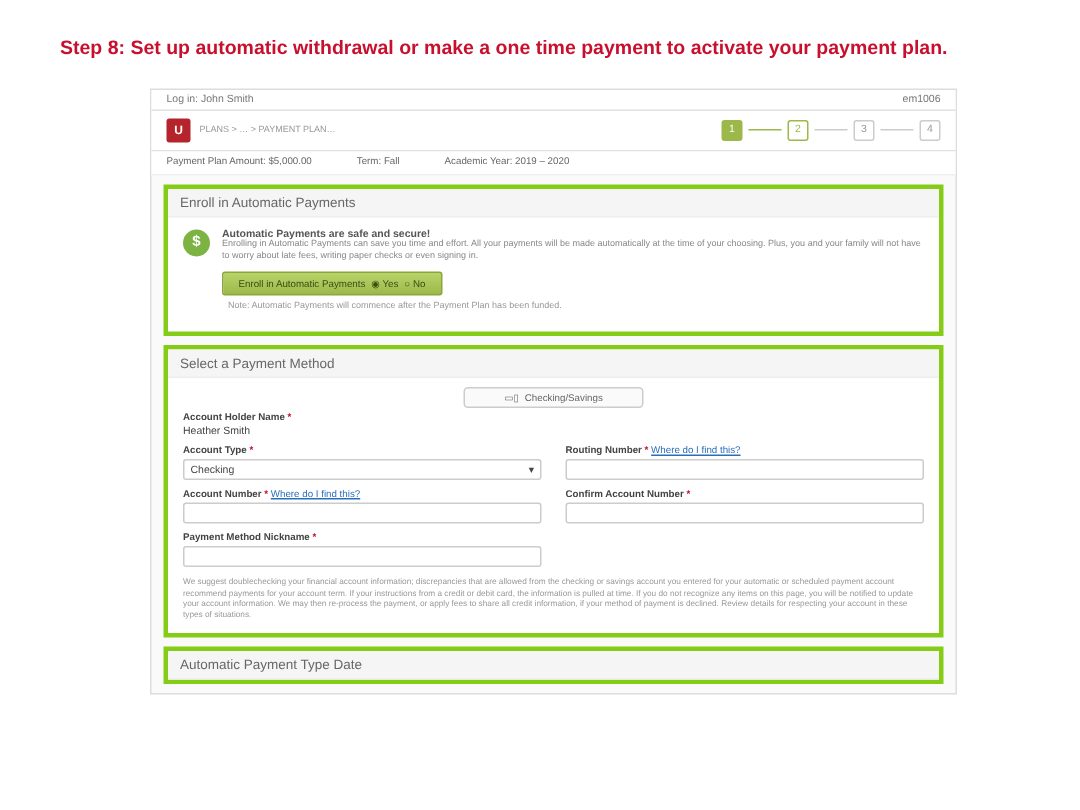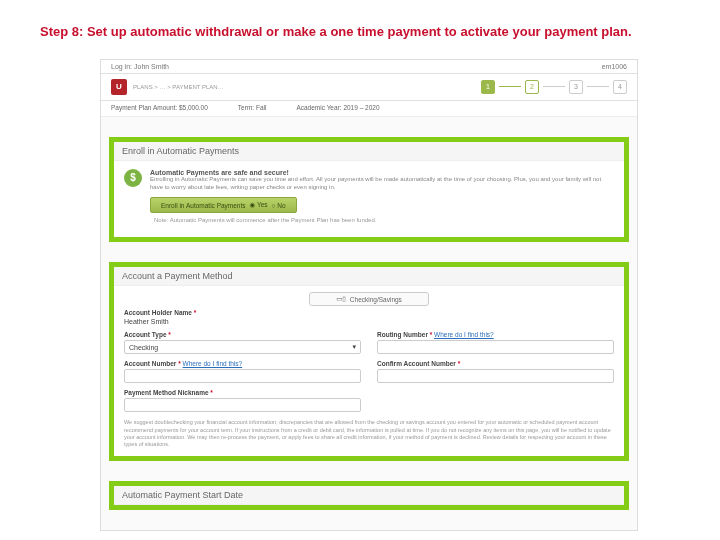--- a/index.html
+++ b/index.html
@@ -57,23 +57,23 @@
   .prog-step {
     width: 14px; height: 14px; border: 1px solid #ccc; border-radius: 2px;
     display:flex;align-items:center;justify-content:center;font-size:7px;
     background:#fff;
   }
   .prog-step.done { background: #9db84a; color:#fff; border-color:#9db84a;}
   .prog-step.active { border-color:#9db84a; color:#9db84a;}
   .prog-line { width: 22px; height: 1px; background: #ccc; }
   .prog-line.green { background:#9db84a;}
   .card {
-    margin: 20px 8px;
-    background: #fff;
-    border: 5px solid #84cc16;
+    margin: 6px 8px;
+    background: #fff;
+    border: 3px solid #84cc16;
   }
   .card-header {
     padding: 4px 8px;
     font-size: 9px;
     color: #676767;
     border-bottom: 1px solid #eee;
     background: #f5f5f5;
   }
   .info-bar {
     display: flex; gap: 30px;
@@ -186,21 +186,21 @@
         <div class="green-btn">
           <span>Enroll in Automatic Payments</span>
           <span>◉ <span>Yes</span></span>
           <span>○ <span>No</span></span>
         </div>
         <div class="note">Note: Automatic Payments will commence after the Payment Plan has been funded.</div>
       </div>
     </div>
 
     <div class="card">
-      <div class="card-header">Account a Payment Method</div>
+      <div class="card-header">Select a Payment Method</div>
 
       <div class="tab-box">
         <span>▭▯</span>
         <span>Checking/Savings</span>
       </div>
 
       <div class="field-row">
         <div class="field">
           <div class="flabel">
             <span>Account Holder Name</span> <span class="req">*</span>
@@ -252,17 +252,17 @@
           </div>
           <div class="finput"></div>
         </div>
         <div class="field"></div>
       </div>
 
       <div class="disclaimer">We suggest doublechecking your financial account information; discrepancies that are allowed from the checking or savings account you entered for your automatic or scheduled payment account recommend payments for your account term. If your instructions from a credit or debit card, the information is pulled at time. If you do not recognize any items on this page, you will be notified to update your account information. We may then re-process the payment, or apply fees to share all credit information, if your method of payment is declined. Review details for respecting your account in these types of situations.</div>
     </div>
 
     <div class="card">
-      <div class="card-header">Automatic Payment Start Date</div>
+      <div class="card-header">Automatic Payment Type Date</div>
     </div>
 
   </div>
 </div>
 
 </body></html>

